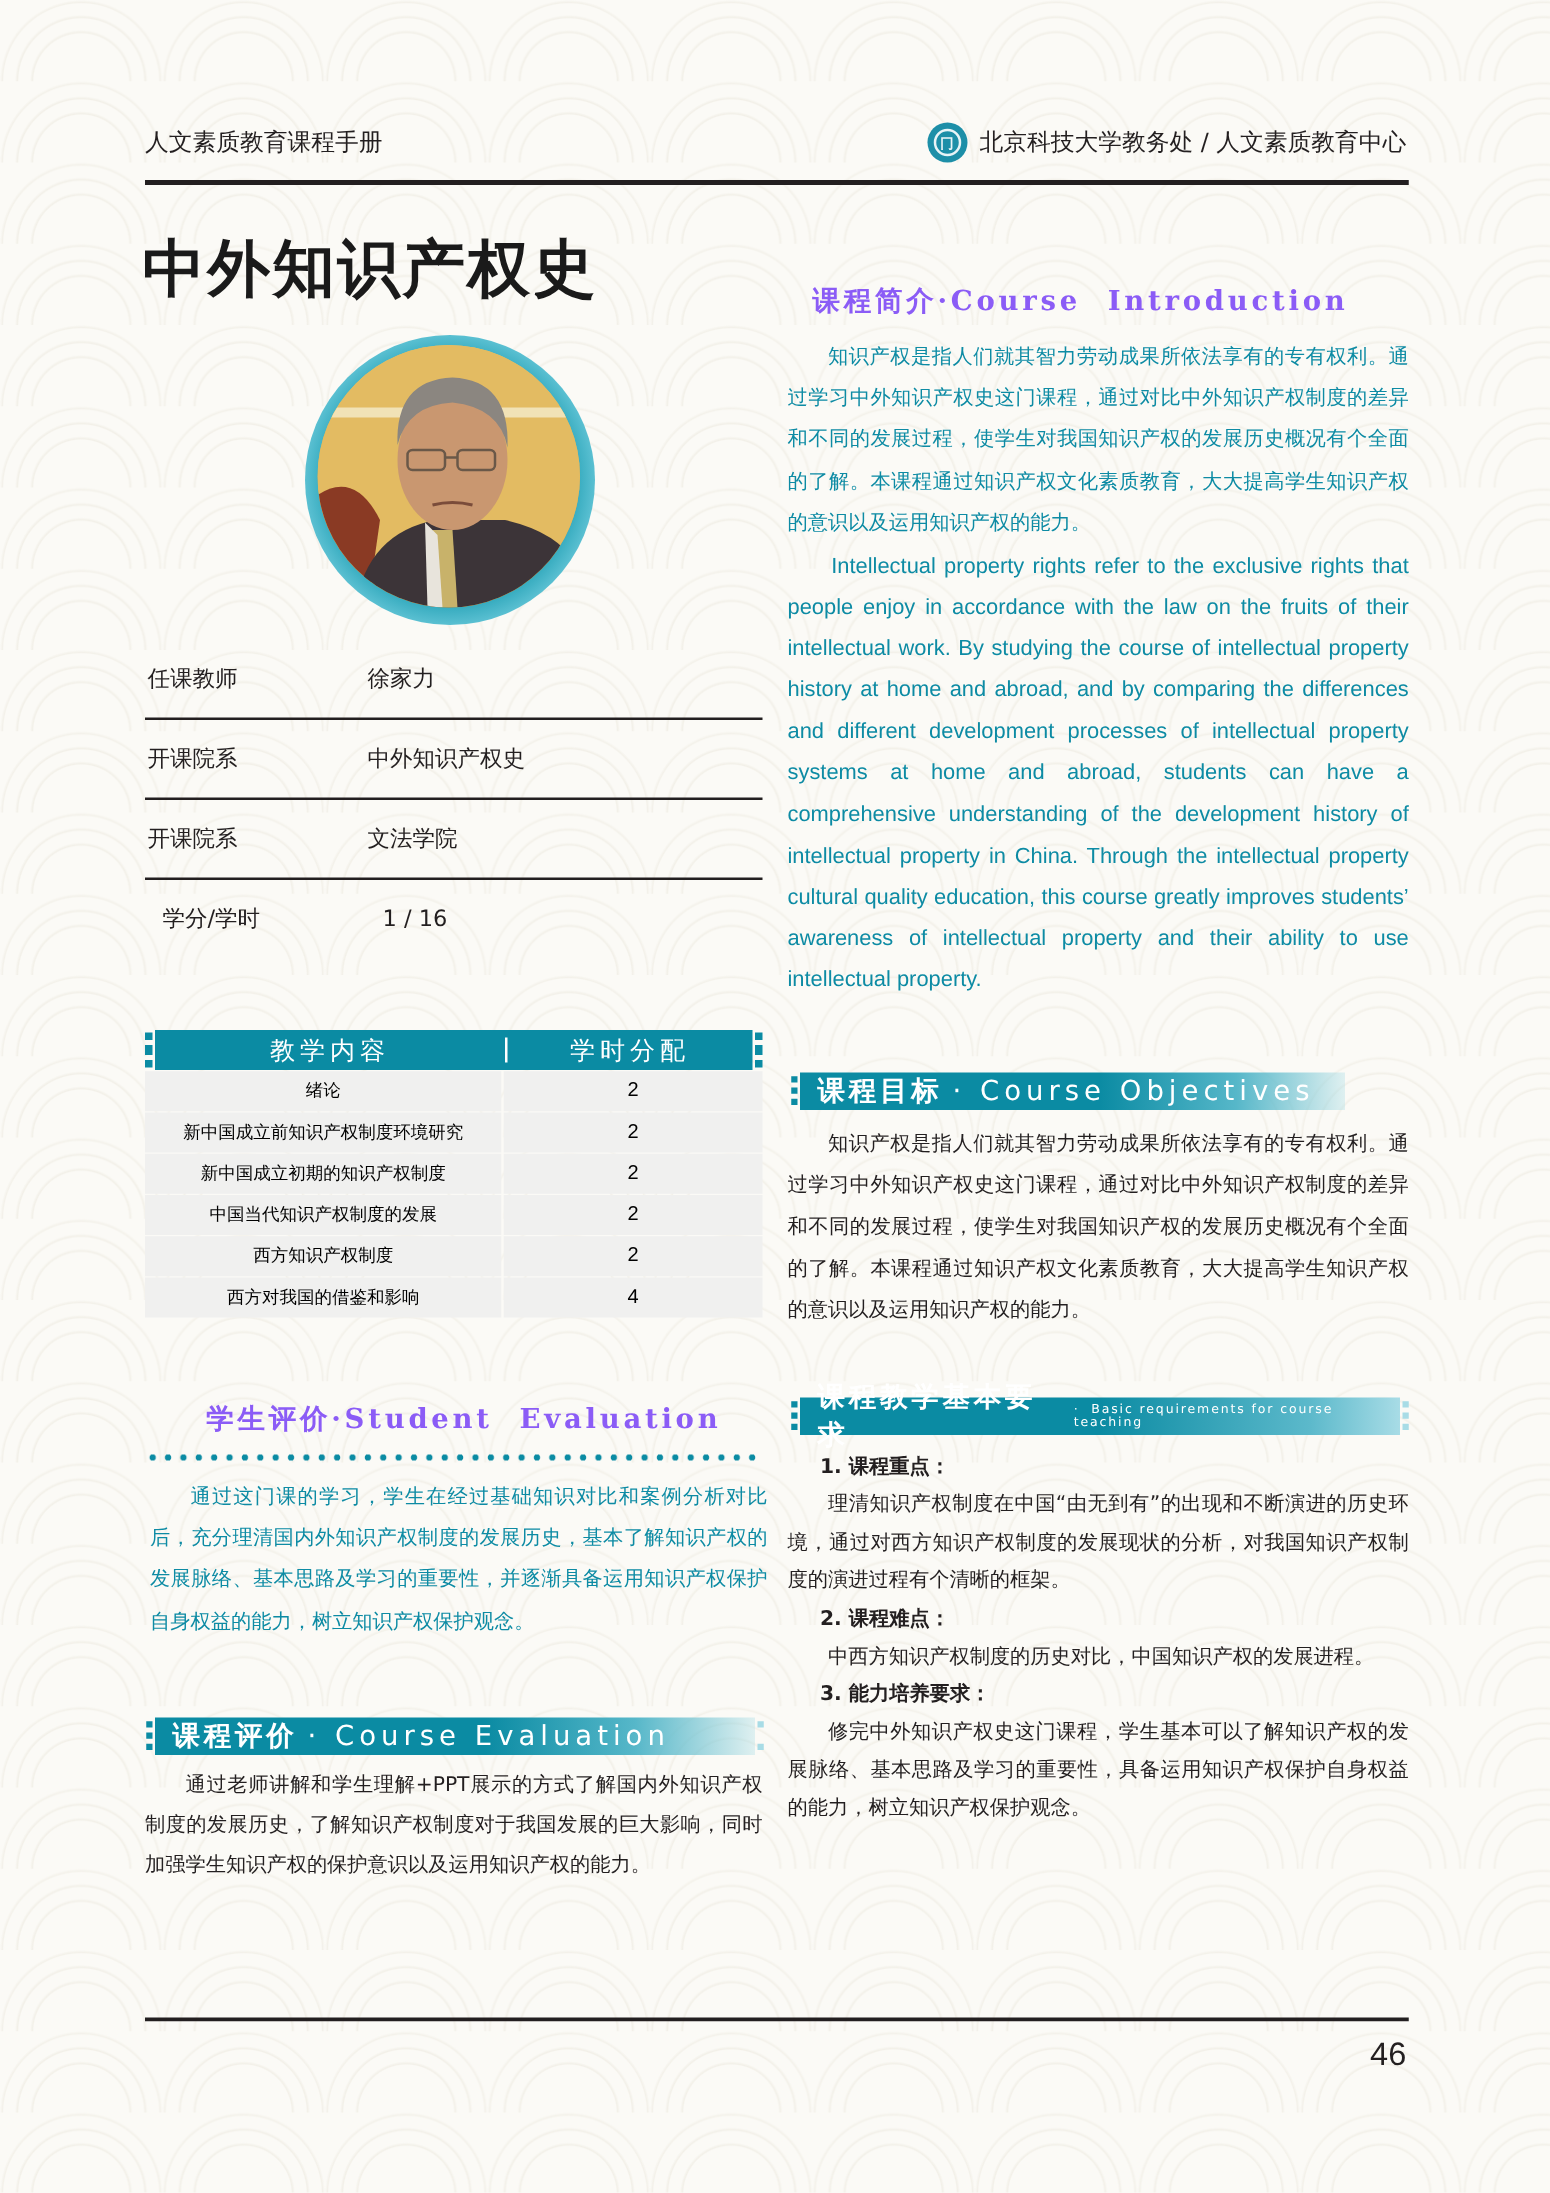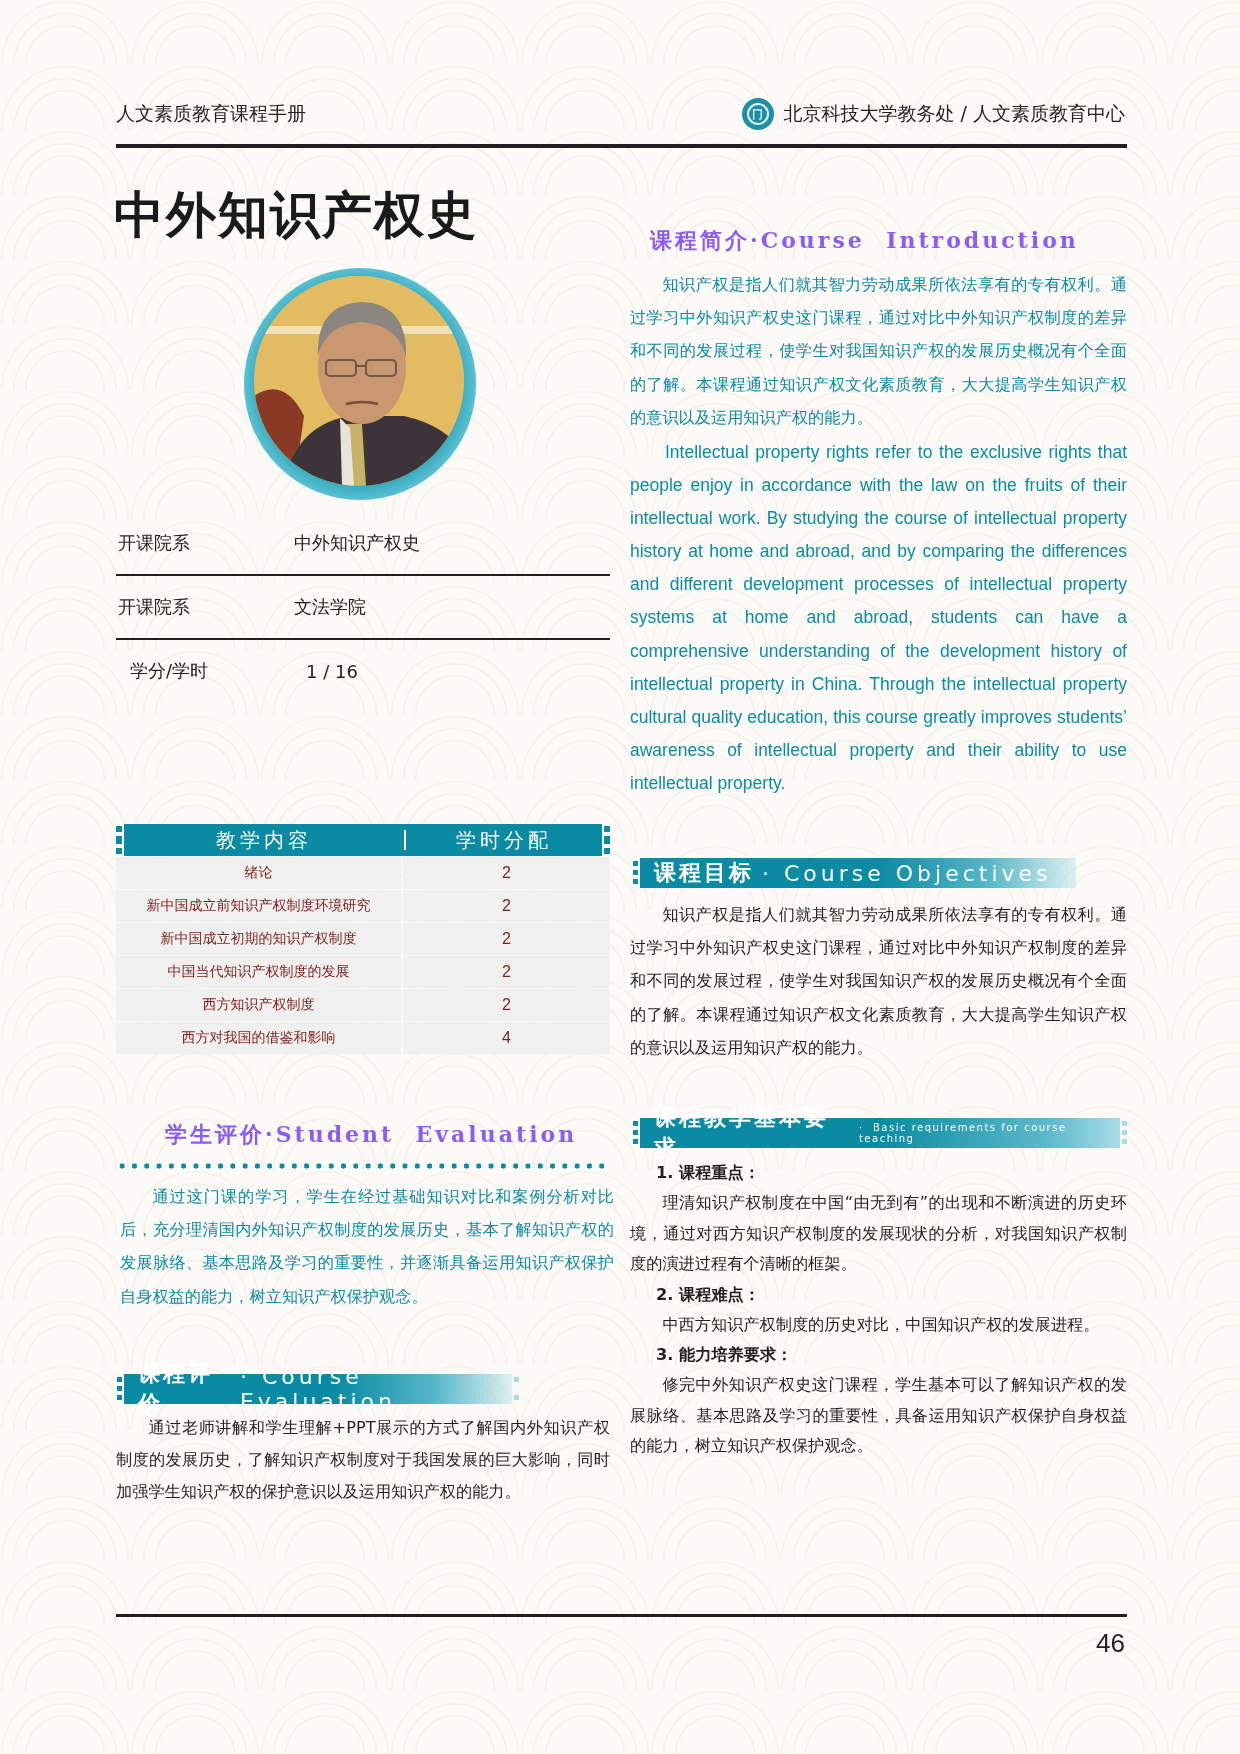--- a/index.html
+++ b/index.html
@@ -37,21 +37,21 @@
   .info-row:last-child { border-bottom: none; margin-left: 12px; }
   .info-label { width: 176px; padding-left: 2px; }
 
   
   .sched { left: 116px; top: 824px; width: 494px; }
   .sched-head { position: relative; height: 32px; background: #0b8ba3; color: #fff; display: flex; align-items: center; font-size: 20px; letter-spacing: 4px; margin: 0 8px; }
   .sched-head .c1 { width: 280px; text-align: center; }
   .sched-head .sep { width: 2px; height: 20px; background: #fff; }
   .sched-head .c2 { flex: 1; text-align: center; }
   .notch { position: absolute; width: 6px; height: 6px; background: #0b8ba3; }
-  .sched-row { display: flex; height: 32px; margin-top: 1px; font-size: 14px; color: #7f1d1d; }
+  .sched-row { display: flex; height: 32px; margin-top: 1px; font-size: 14px; color: #000000; }
   .sched-row .c1 { width: 285px; background: #f0f0ef; display: flex; align-items: center; justify-content: center; margin-right: 2px; }
   .sched-row .c2 { flex: 1; background: #f0f0ef; display: flex; align-items: center; justify-content: center; font-family: "Liberation Sans", sans-serif; font-size: 16px; }
 
   
   .serif-head { font-family: "DejaVu Serif", serif; font-weight: bold; color: #8b5cf6; font-size: 22px; letter-spacing: 3px; }
   .intro-head { left: 650px; top: 226px; }
   .stud-head { left: 165px; top: 1120px; }
   .dots { left: 116px; top: 1162px; width: 494px; height: 8px;
     background-image: radial-gradient(circle, #0b8ba3 2.4px, transparent 2.8px); background-size: 12.3px 8px; }
 
@@ -59,21 +59,21 @@
     background: linear-gradient(90deg, #0b8ba3 0%, #0b8ba3 55%, #56b7c9 80%, rgba(180,225,232,0.4) 100%); padding-left: 14px; box-sizing: border-box; }
   .banner .en { font-family: "DejaVu Sans", sans-serif; letter-spacing: 4px; margin-left: 8px; font-weight: normal; }
   .banner .cn { font-weight: bold; }
   .banner-wrap { position: absolute; }
   .bnotch { position: absolute; width: 5px; height: 5px; background: #0b8ba3; }
   .bnotch.light { background: #a8dce6; }
 
   .obj-banner { left: 640px; top: 858px; width: 436px; }
   .req-banner { left: 640px; top: 1118px; width: 480px; }
   .req-banner .en-small { font-size: 10px; letter-spacing: 1.5px; margin-left: 10px; font-weight: normal; }
-  .eval-banner { left: 124px; top: 1374px; width: 388px; }
+  .eval-banner { left: 124px; top: 1374px; width: 480px; }
 
   
   .para { font-size: 16.2px; line-height: 33.2px; text-align: justify; text-align-last: left; }
   .teal { color: #0d8ba4; }
   .intro-cn { left: 630px; top: 268px; width: 497px; }
   .intro-en { left: 630px; top: 436px; width: 497px; font-family: "Liberation Sans", sans-serif; font-size: 17.5px; }
   .indent { text-indent: 2em; }
   .obj-p { left: 630px; top: 898px; width: 497px; }
   .req { left: 630px; top: 1158px; width: 497px; }
   .req .item-title { font-weight: bold; padding-left: 26px; }
@@ -107,20 +107,24 @@
     <path d="M64 80 Q62 28 108 26 Q154 28 152 82 Q146 50 108 46 Q72 48 64 80 Z" fill="#8b8680"></path>
     <rect x="72" y="84" width="30" height="16" rx="4" fill="none" stroke="#6a5848" stroke-width="2"></rect>
     <rect x="112" y="84" width="30" height="16" rx="4" fill="none" stroke="#6a5848" stroke-width="2"></rect>
     <line x1="102" y1="90" x2="112" y2="90" stroke="#6a5848" stroke-width="2"></line>
     <path d="M92 128 Q108 124 124 128" stroke="#7a4c3a" stroke-width="2.5" fill="none"></path>
   </svg>
 </div>
 
 <div class="abs info">
   <div class="info-row">
+    <span class="info-label">任课教师</span>
+    <span>徐家力</span>
+  </div>
+  <div class="info-row">
     <span class="info-label">开课院系</span>
     <span>中外知识产权史</span>
   </div>
   <div class="info-row">
     <span class="info-label">开课院系</span>
     <span>文法学院</span>
   </div>
   <div class="info-row">
     <span class="info-label">学分/学时</span>
     <span>1 / 16</span>

